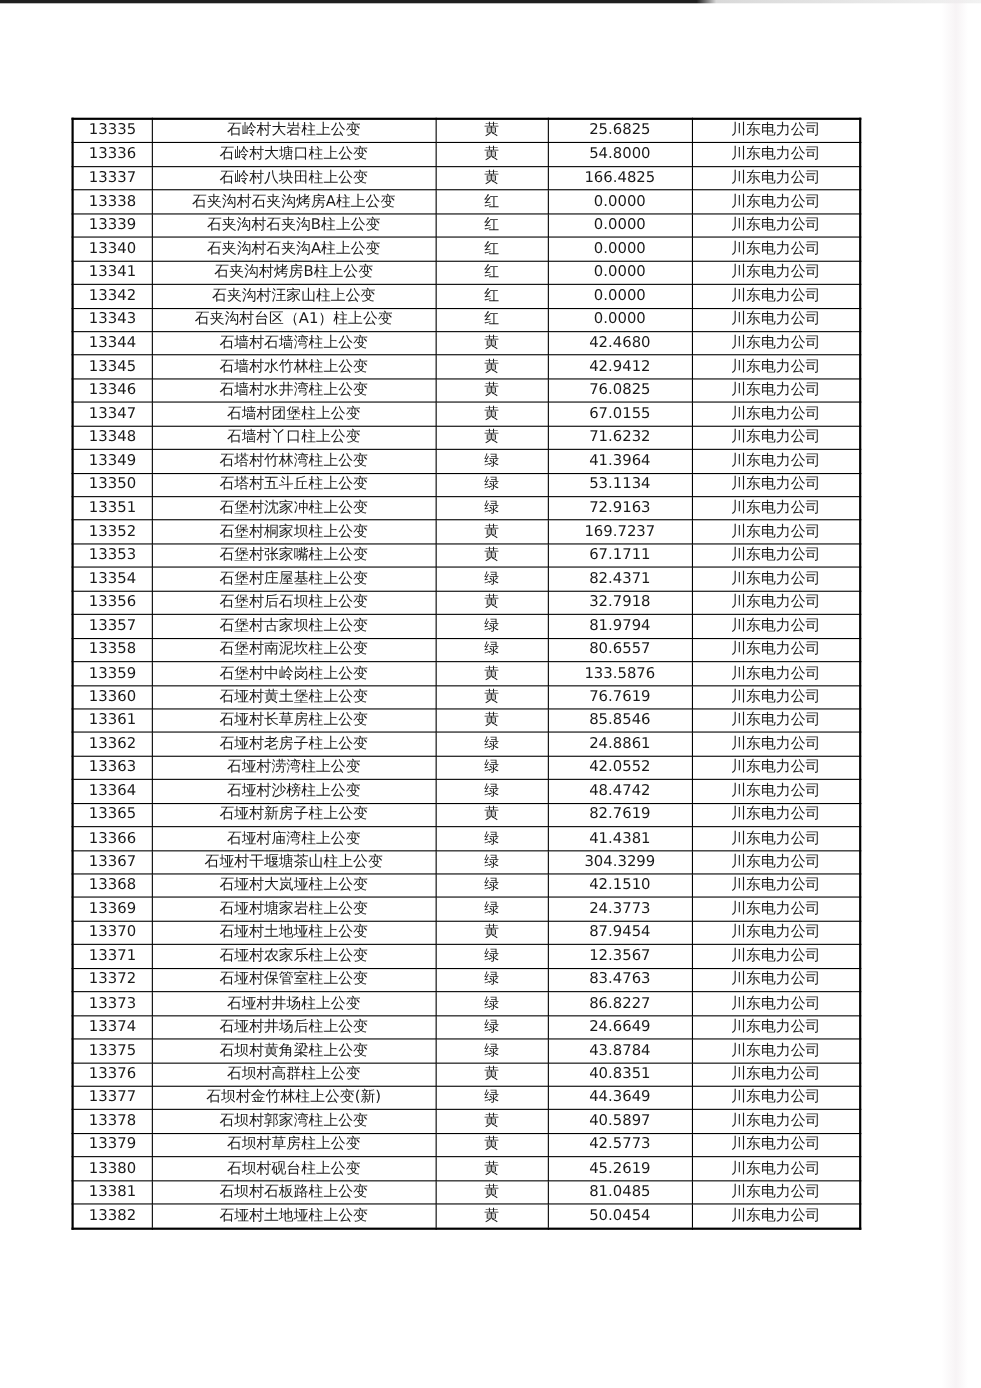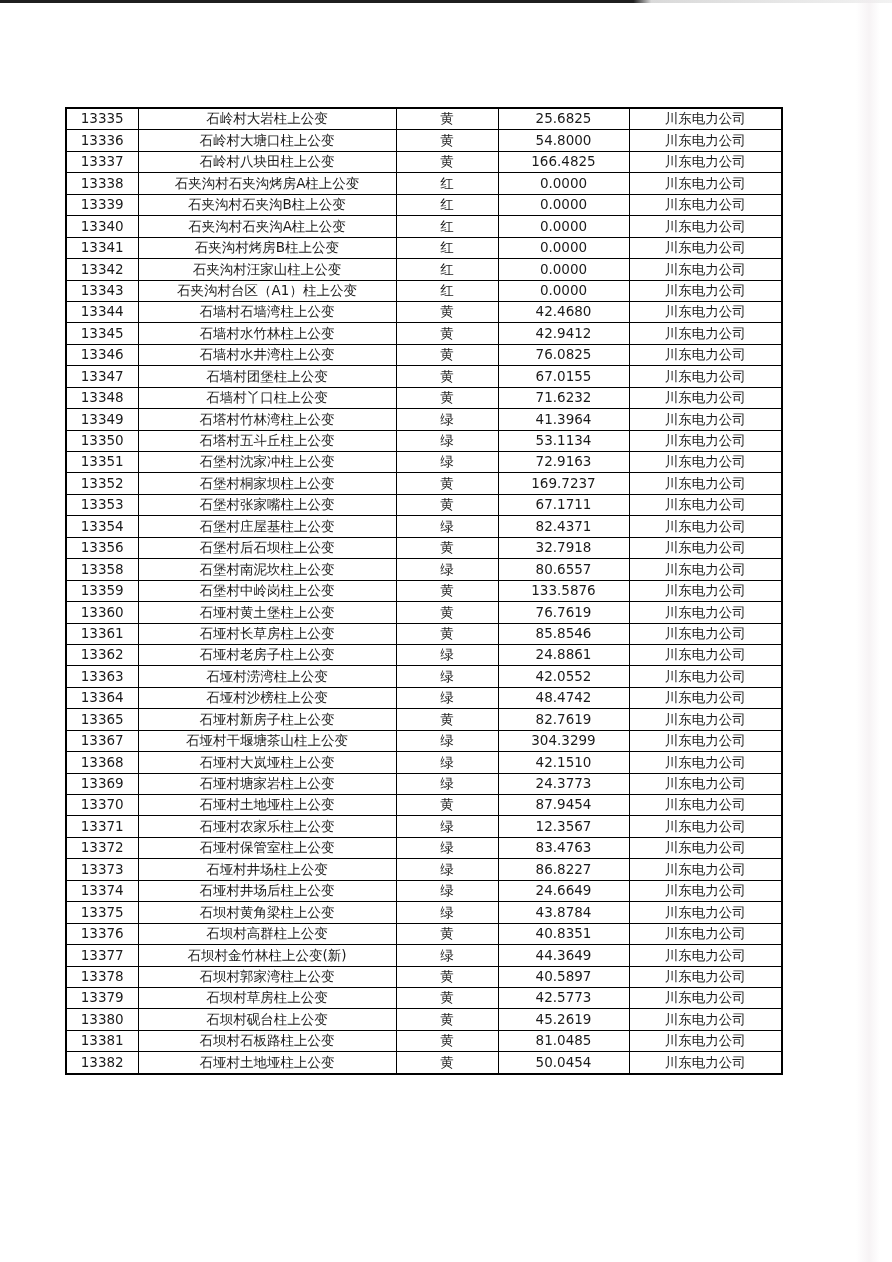--- a/index.html
+++ b/index.html
@@ -212,20 +212,27 @@
         <td>川东电力公司</td>
       </tr>
       <tr>
         <td>13356</td>
         <td>石堡村后石坝柱上公变</td>
         <td>黄</td>
         <td>32.7918</td>
         <td>川东电力公司</td>
       </tr>
       <tr>
+        <td>13357</td>
+        <td>石堡村古家坝柱上公变</td>
+        <td>绿</td>
+        <td>81.9794</td>
+        <td>川东电力公司</td>
+      </tr>
+      <tr>
         <td>13358</td>
         <td>石堡村南泥坎柱上公变</td>
         <td>绿</td>
         <td>80.6557</td>
         <td>川东电力公司</td>
       </tr>
       <tr>
         <td>13359</td>
         <td>石堡村中岭岗柱上公变</td>
         <td>黄</td>
@@ -265,20 +272,27 @@
         <td>石垭村沙榜柱上公变</td>
         <td>绿</td>
         <td>48.4742</td>
         <td>川东电力公司</td>
       </tr>
       <tr>
         <td>13365</td>
         <td>石垭村新房子柱上公变</td>
         <td>黄</td>
         <td>82.7619</td>
+        <td>川东电力公司</td>
+      </tr>
+      <tr>
+        <td>13366</td>
+        <td>石垭村庙湾柱上公变</td>
+        <td>绿</td>
+        <td>41.4381</td>
         <td>川东电力公司</td>
       </tr>
       <tr>
         <td>13367</td>
         <td>石垭村干堰塘茶山柱上公变</td>
         <td>绿</td>
         <td>304.3299</td>
         <td>川东电力公司</td>
       </tr>
       <tr>

